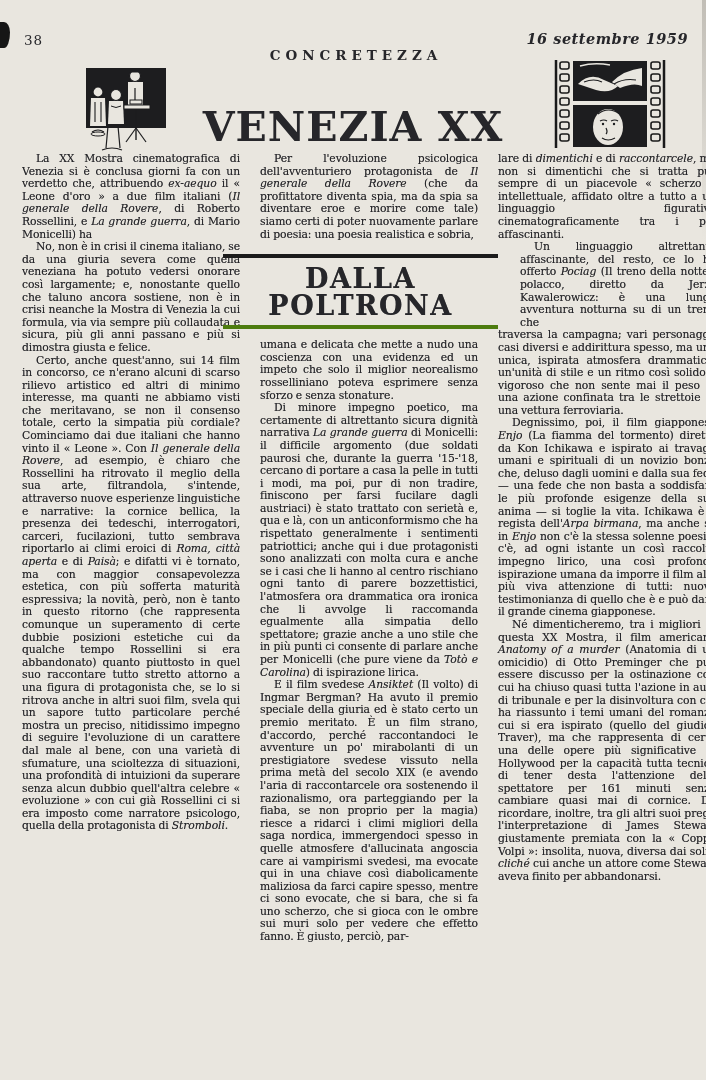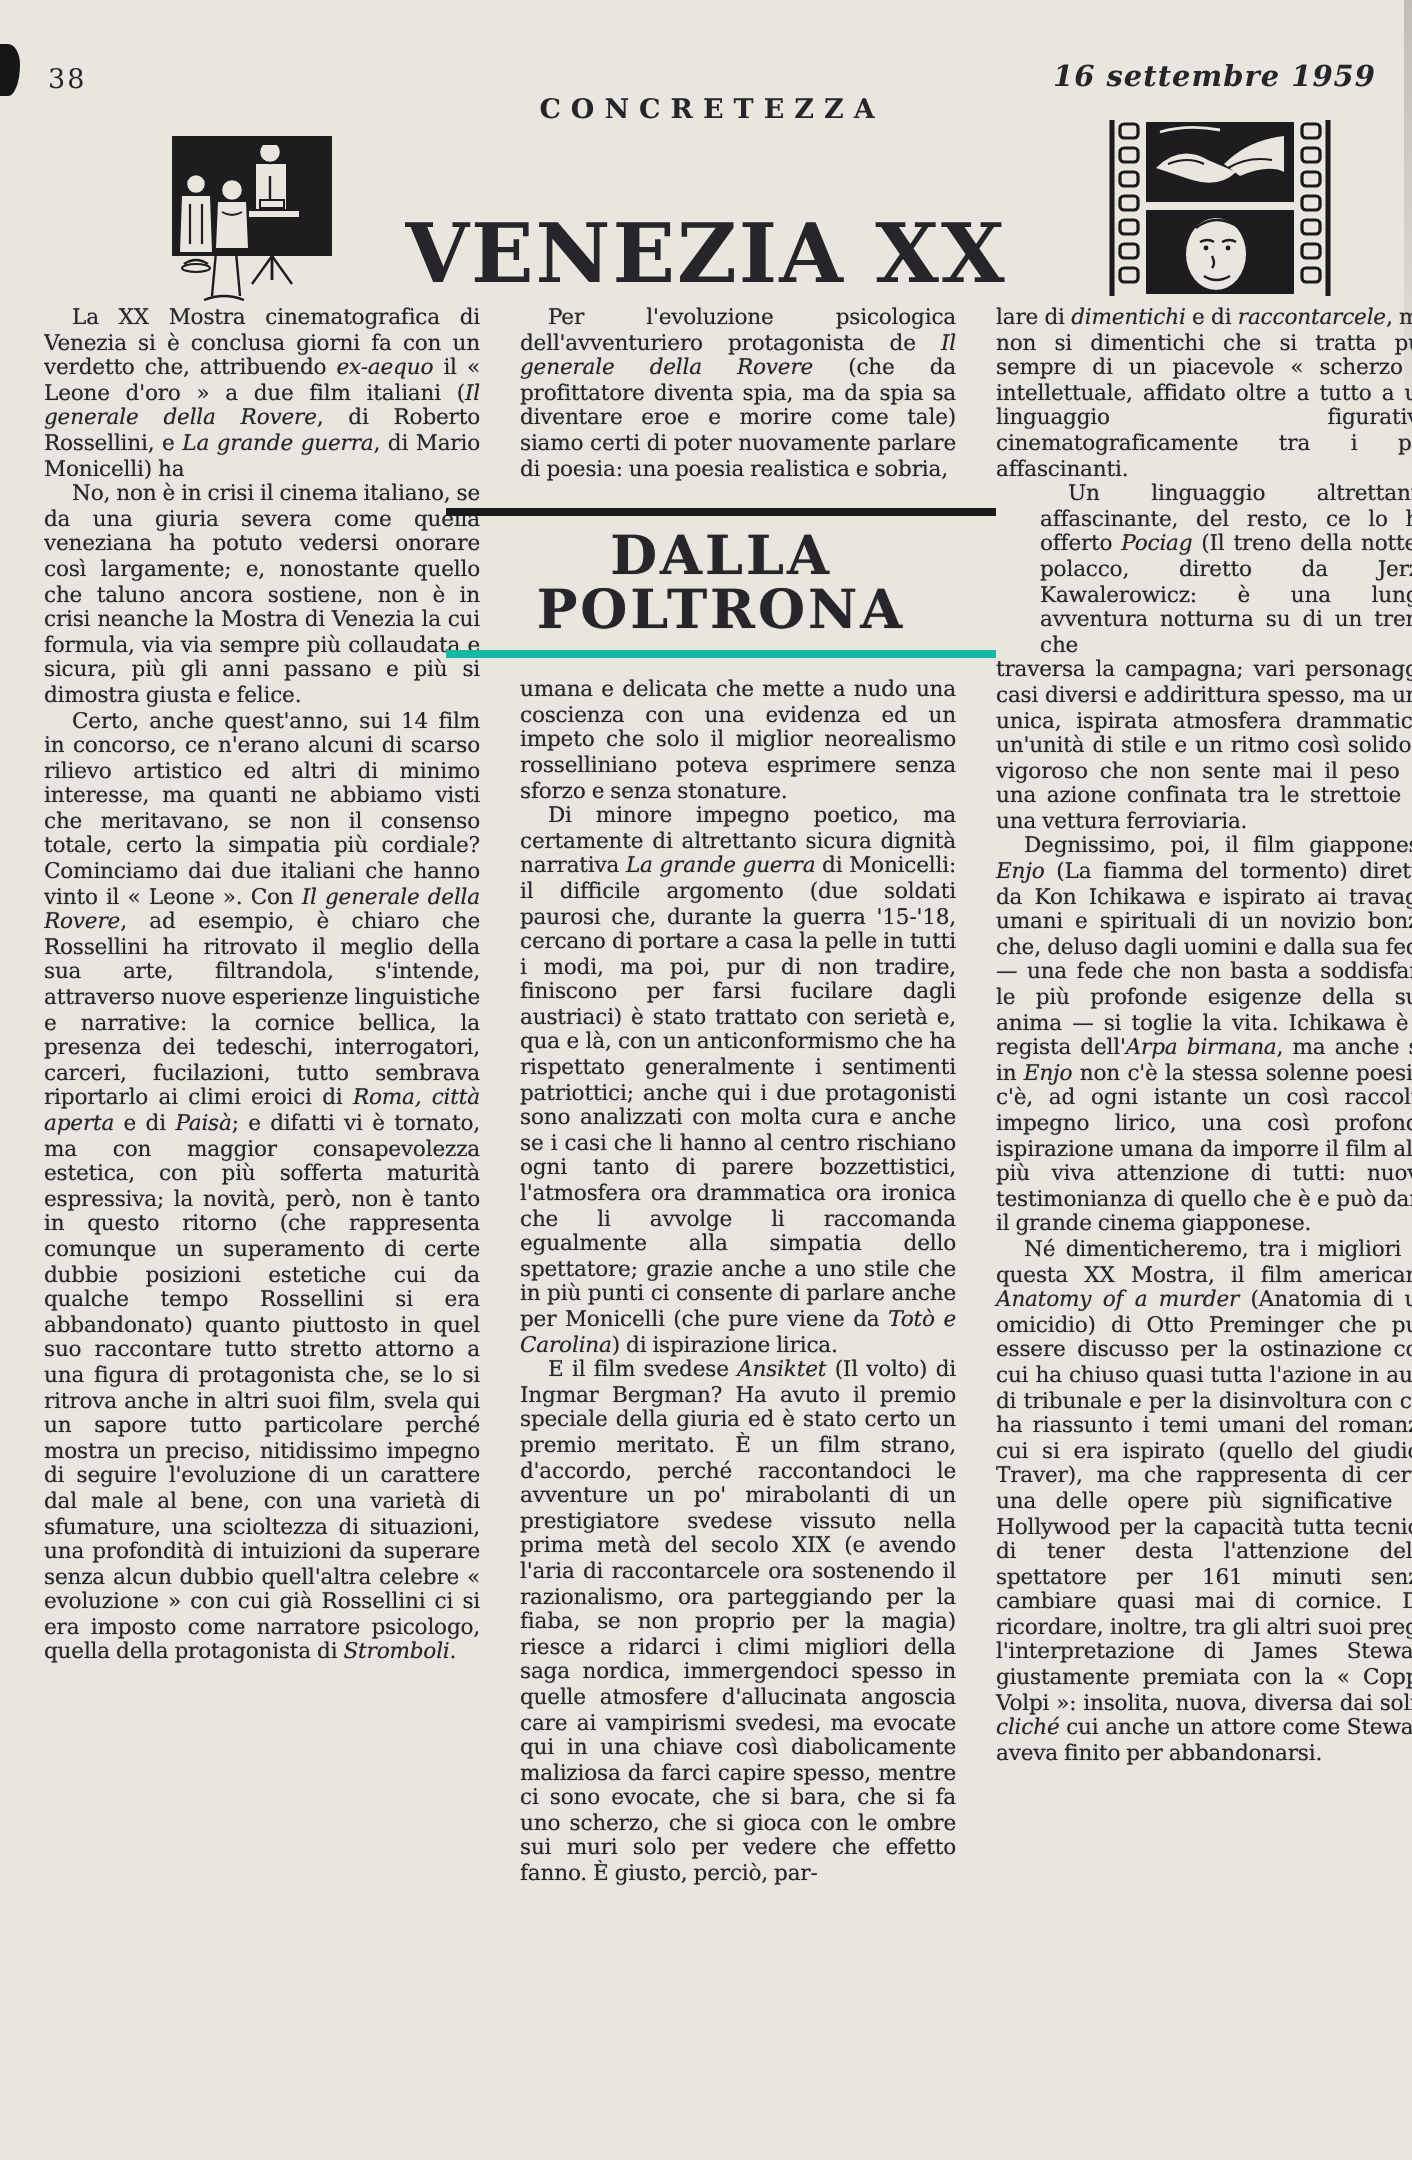--- a/index.html
+++ b/index.html
@@ -32,21 +32,21 @@
     letter-spacing:-0.1px;word-spacing:-0.3px;
     text-shadow:0 0 .5px rgba(45,45,50,.55);}
   p.par{margin:0;padding:0;}
   p.indent{text-indent:14px;}
   p.cont{text-indent:0;}
   p.narrow-r{width:193px;}
   p.narrow-l{margin-left:22px;}
 
   .poltrona{
     margin:13px -20px 10px -37px;
-    border-top:4px solid #1b1b1b;border-bottom:4px solid #14b8a6;
+    border-top:4px solid #1b1b1b;border-bottom:4px solid #4d7c0f;
     padding:7px 0 6px;text-align:center;
     font-weight:bold;font-size:27px;letter-spacing:1.5px;line-height:1;
     text-indent:0;
   }
 </style>
 </head>
 <body>
 
 <div class="corner-mark"></div>
 <div class="edge-shade"></div>

